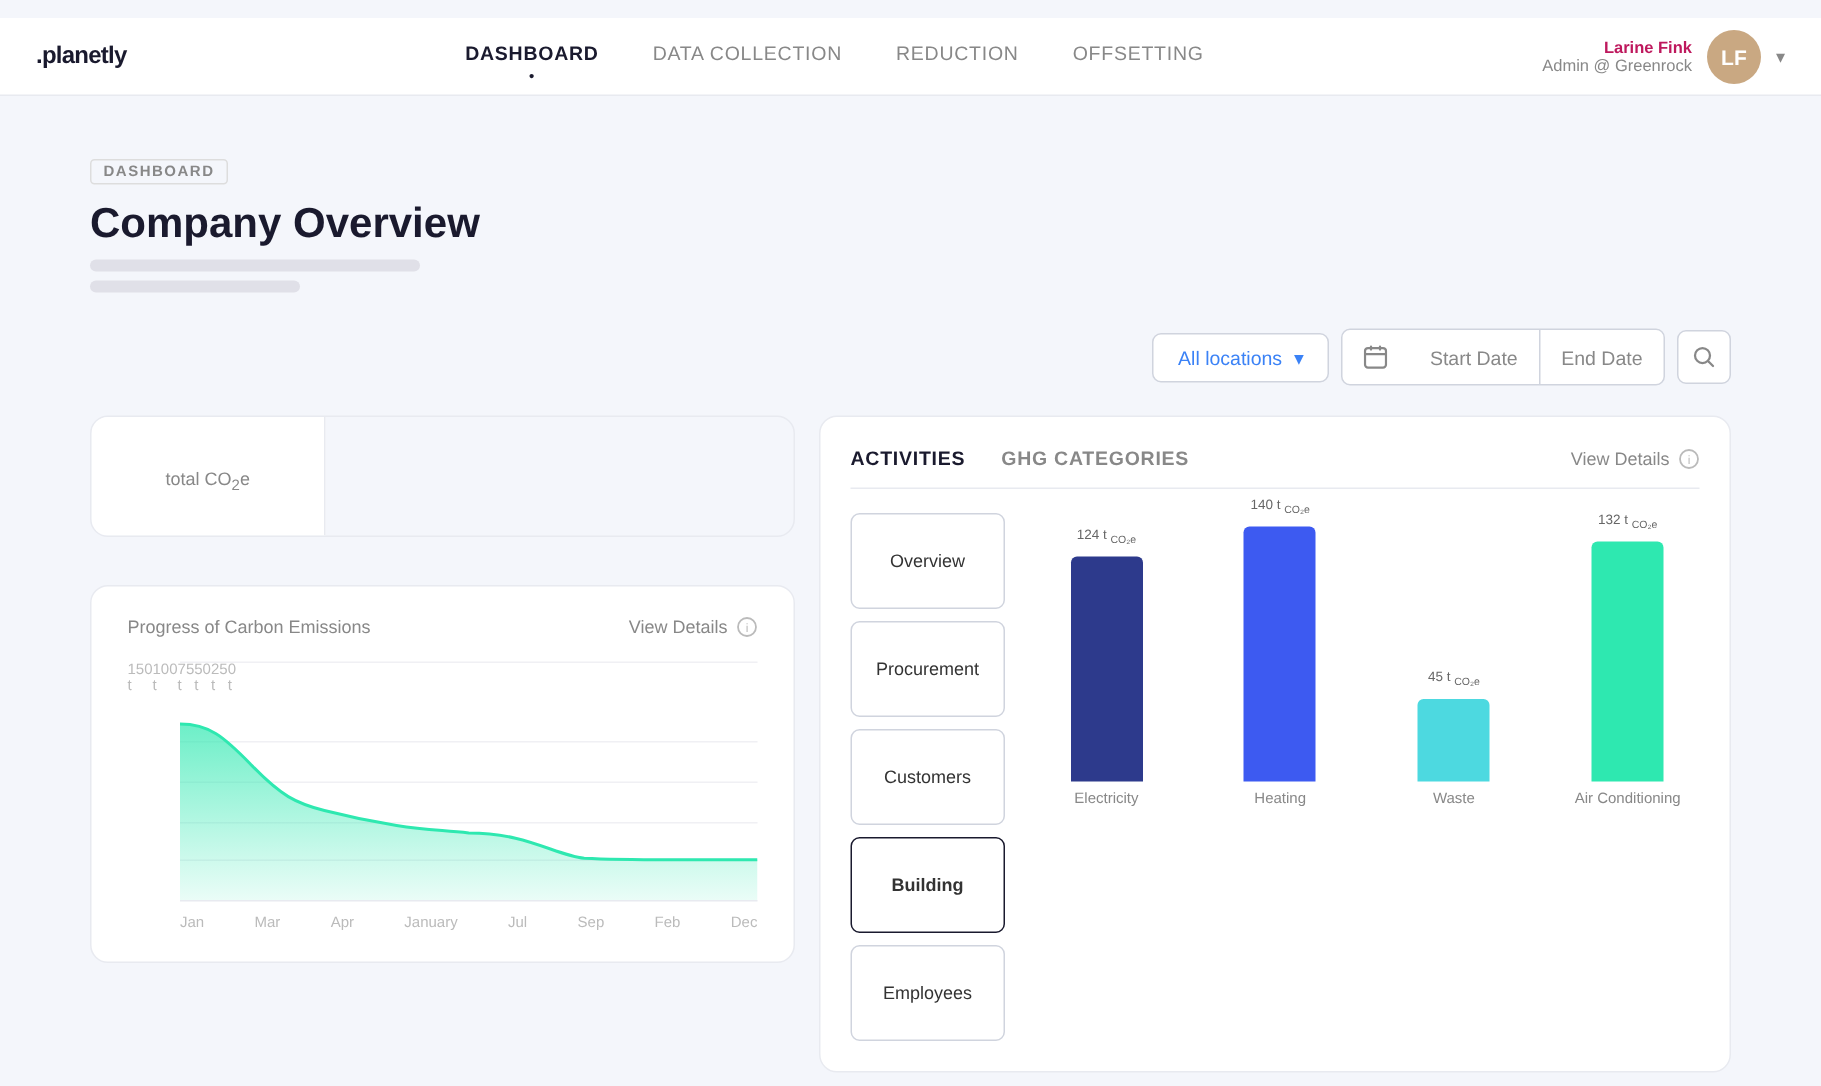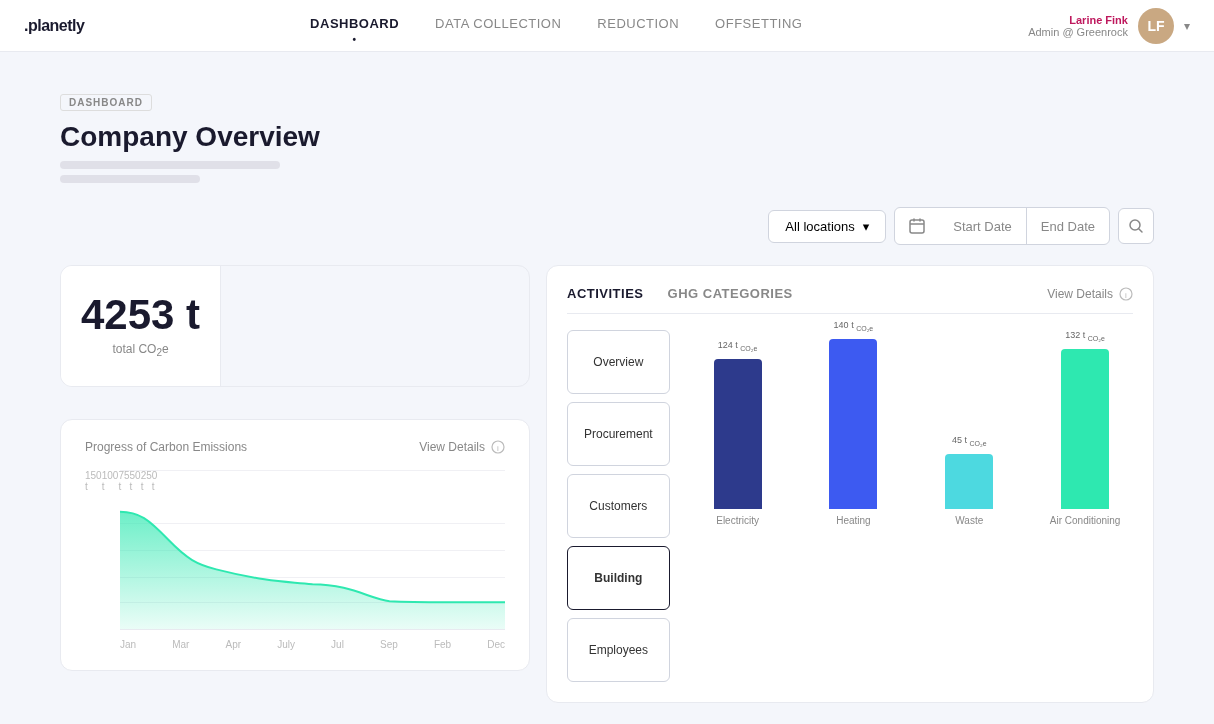--- a/index.html
+++ b/index.html
@@ -7,20 +7,21 @@
 
     
     .navbar {
       background: #fff;
       display: flex;
       align-items: center;
       height: 52px;
       padding: 0 24px;
       border-bottom: 1px solid #e8eaf0;
       position: relative;
+      margin-top: 12px;
     }
     .nav-logo { font-size: 16px; font-weight: 700; color: #1a1a2e; letter-spacing: -0.5px; }
     .nav-links { display: flex; gap: 36px; margin: 0 auto; }
     .nav-link {
       font-size: 13px;
       font-weight: 400;
       color: #888;
       letter-spacing: 0.5px;
       text-transform: uppercase;
       cursor: pointer;
@@ -80,21 +81,21 @@
       display: flex;
       align-items: center;
       gap: 0;
       justify-content: flex-end;
       margin-bottom: 20px;
     }
     .filter-location {
       display: flex; align-items: center; gap: 8px;
       border: 1px solid #d0d4de; background: #fff;
       padding: 8px 16px; border-radius: 6px;
-      font-size: 13px; color: #000000; cursor: pointer;
+      font-size: 13px; color: #3b82f6; cursor: pointer;
       margin-right: 8px;
     }
     .filter-date {
       display: flex; align-items: center;
       border: 1px solid #d0d4de; background: #fff;
       border-radius: 6px; overflow: hidden;
     }
     .filter-date-inner {
       display: flex; align-items: center; gap: 8px;
       padding: 8px 14px; font-size: 13px; color: #888; cursor: pointer;
@@ -347,23 +348,20 @@
   </div>
 
   
   <div class="layout-container">
 
     <div class="left-section">
 
       <div class="stats-top" style="grid-template-columns: 1fr 2fr;">
 
         <div class="main-val-card">
-          <div style="font-size:42px;font-weight:800;color:#1a1a2e;line-height:1;">
-            <span>4253</span>&nbsp;<span>t</span>
-          </div>
           <div style="font-size:12px;color:#888;margin-top:6px;">
             total CO<sub>2</sub>e
           </div>
         </div>
 
       </div>
 
       <div class="chart-card">
         <div class="chart-header">
           <span class="chart-title">Progress of Carbon Emissions</span>
@@ -402,21 +400,21 @@
               </defs>
 
               <path d="M0,42 C20,42 30,50 50,70 C70,90 80,95 100,100 C120,105 130,107 150,110 C170,113 180,113 200,115 C240,115 260,130 280,132 C300,133 320,133 340,133 C360,133 380,133 400,133 L400,160 L0,160 Z" fill="url(#areaGrad)"></path>
               <path d="M0,42 C20,42 30,50 50,70 C70,90 80,95 100,100 C120,105 130,107 150,110 C170,113 180,113 200,115 C240,115 260,130 280,132 C300,133 320,133 340,133 C360,133 380,133 400,133" fill="none" stroke="#2ee8b0" stroke-width="2"></path>
             </svg>
           </div>
           <div class="chart-labels-x">
             <span>Jan</span>
             <span>Mar</span>
             <span>Apr</span>
-            <span>July</span>
+            <span>January</span>
             <span>Jul</span>
             <span>Sep</span>
             <span>Feb</span>
             <span>Dec</span>
           </div>
         </div>
       </div>
 
     </div>
 

